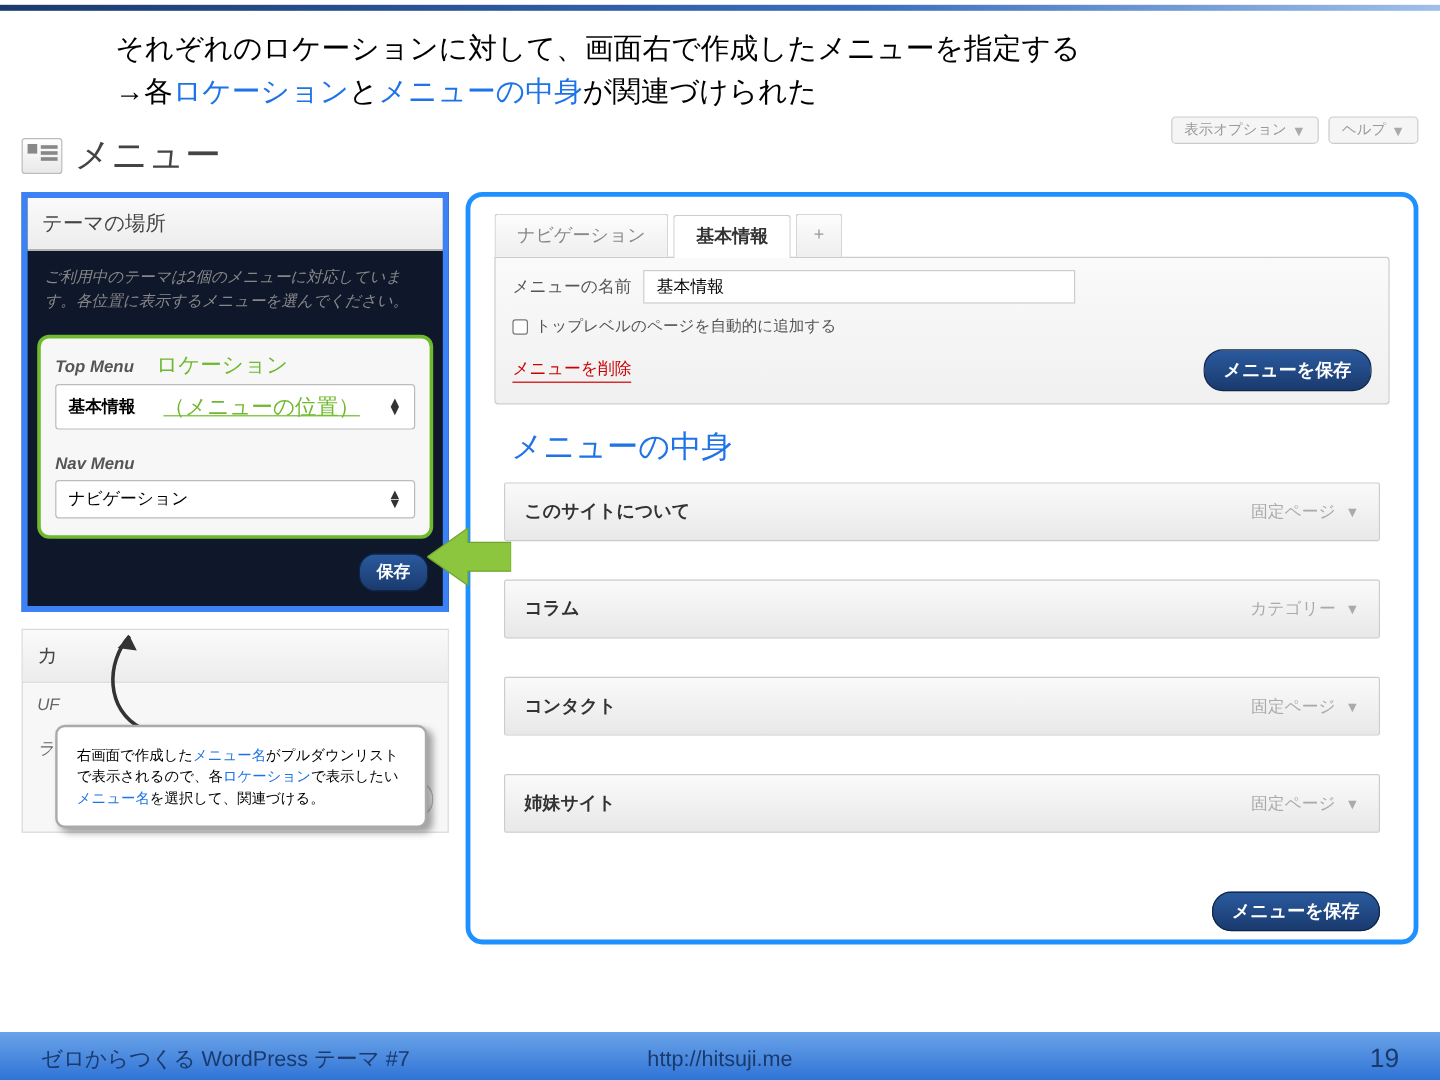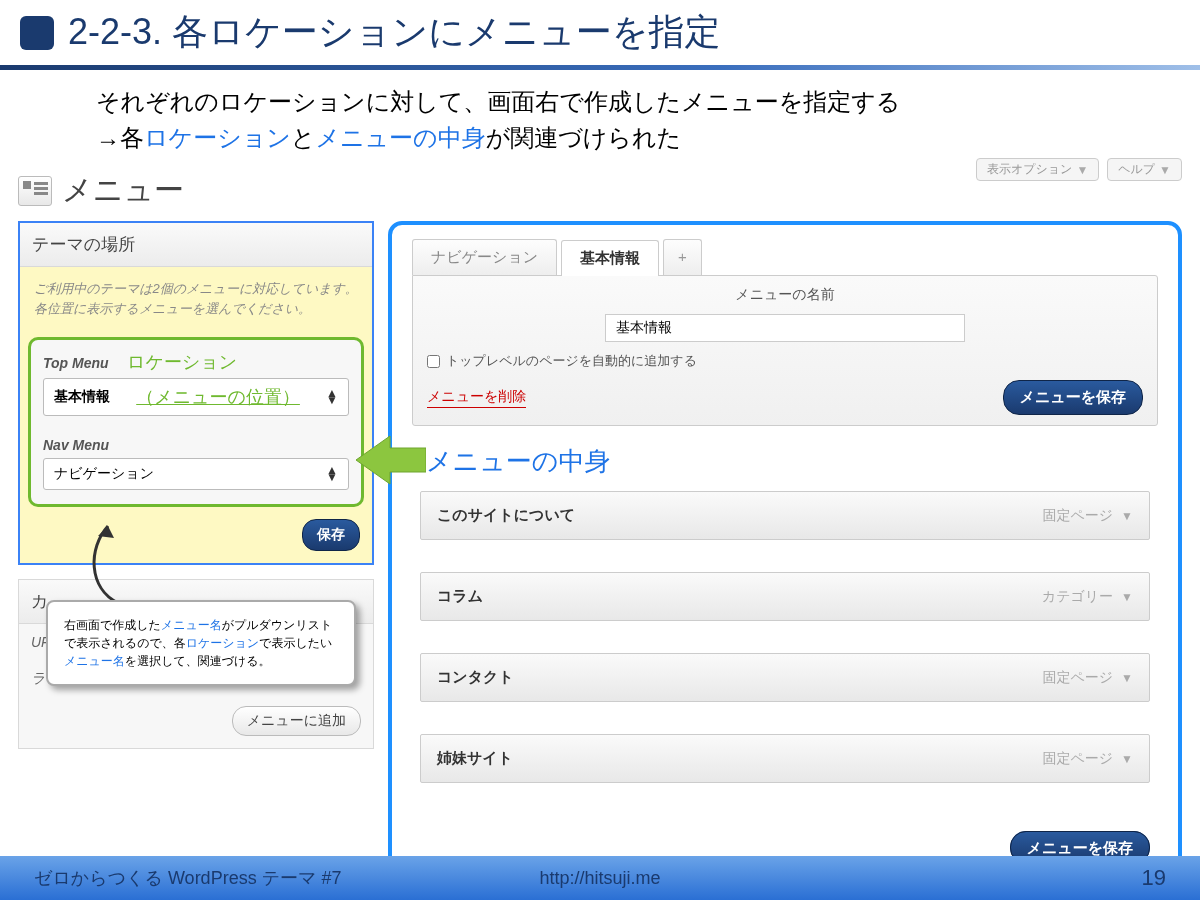--- a/index.html
+++ b/index.html
@@ -14,21 +14,21 @@
   .content { position:relative; padding:0 18px; }
   .top-btns { position:absolute; right:18px; top:-8px; display:flex; gap:8px; }
   .top-btn { border:1px solid #ccc; border-radius:4px; background:#f5f5f5; padding:2px 10px; font-size:12px; color:#999; display:flex; align-items:center; gap:4px; }
   .menu-hdr { display:flex; align-items:center; gap:10px; padding:4px 0 10px 0; }
   .menu-icon { width:34px; height:30px; border:1px solid #bbb; border-radius:3px; background:linear-gradient(#fff,#e8e8e8); position:relative; }
   .menu-icon::before { content:""; position:absolute; left:4px; top:4px; width:8px; height:8px; background:#888; }
   .menu-icon::after { content:""; position:absolute; left:15px; top:5px; width:14px; height:3px; background:#888; box-shadow:0 5px 0 #888, 0 10px 0 #888; }
   .menu-title { font-size:30px; color:#444; }
   .cols { display:flex; gap:14px; align-items:flex-start; }
   .left-col { width:356px; }
-  .panel { background:#fef9c3; border:2px solid #3b82f6; margin-bottom:12px; }
+  .panel { background:#0f172a; border:5px solid #3b82f6; margin-bottom:12px; }
   .panel-hd { background:linear-gradient(#fafafa,#ececec); border-bottom:1px solid #d9d9d9; padding:10px 12px; font-size:17px; color:#444; }
   .panel-bd { padding:12px 14px; font-size:13px; color:#888; line-height:1.55; font-style:italic; }
   .loc-box { border:3px solid #6fb92f; border-radius:10px; margin:6px 8px 12px 8px; padding:10px 12px 14px 12px; position:relative; background:#f7f7f7; }
   .loc-row { margin-bottom:20px; }
   .loc-label { font-size:14px; font-weight:bold; font-style:italic; color:#555; display:inline-block; }
   .loc-ann { color:#6fb92f; font-size:18px; font-style:normal; font-weight:500; margin-left:14px; }
   .select { margin-top:4px; background:#fff; border:1px solid #bbb; border-radius:3px; padding:6px 10px; font-size:14px; display:flex; justify-content:space-between; align-items:center; }
   .updown { font-size:12px; line-height:7px; color:#333; }
   .save-row { text-align:right; padding:0 12px 0 0; }
   .pill-btn { display:inline-block; background:linear-gradient(#2a5a9e,#1a3a6e); color:#fff; font-weight:bold; font-size:14px; padding:6px 14px; border-radius:14px; border:1px solid #0f2548; }
@@ -37,21 +37,21 @@
   .add-row { text-align:right; padding:8px 12px 12px 0; }
   .add-btn { display:inline-block; border:1px solid #bbb; border-radius:14px; background:linear-gradient(#fff,#e8e8e8); padding:5px 14px; font-size:14px; color:#444; }
   .callout { position:absolute; left:46px; top:600px; width:310px; background:#fff; border:2px solid #aaa; border-radius:8px; padding:14px 16px; font-size:12px; line-height:1.5; box-shadow:4px 4px 6px rgba(0,0,0,0.35); z-index:20; }
   .arrow-svg { position:absolute; left:78px; top:518px; z-index:19; }
   .right-col { flex:1; border:4px solid #1e90ff; border-radius:14px; background:#fff; padding:10px 10px 14px 10px; position:relative; }
   .tabs { display:flex; gap:4px; padding:4px 10px 0 10px; }
   .tab { border:1px solid #ccc; border-bottom:none; background:linear-gradient(#fdfdfd,#eee); padding:8px 18px; font-size:15px; color:#888; border-radius:3px 3px 0 0; }
   .tab.active { color:#333; font-weight:bold; background:#fff; position:relative; top:1px; }
   .tab.plus { padding:8px 14px; color:#999; }
   .tab-body { border:1px solid #ccc; background:linear-gradient(#fafafa,#f0f0f0); padding:10px 14px; margin:0 10px; border-radius:0 3px 3px 3px; }
-  .name-row { display:flex; align-items:center; gap:10px; font-size:14px; color:#555;flex-direction:column; }
+  .name-row { display:flex; align-items:center; gap:10px; font-size:14px; color:#555; }
   .name-input { border:1px solid #ccc; padding:5px 10px; font-size:14px; width:360px; background:#fff; }
   .chk-row { display:flex; align-items:center; gap:6px; font-size:13px; color:#555; margin-top:10px; }
   .del-save { display:flex; justify-content:space-between; align-items:center; margin-top:10px; }
   .del-link { color:#cc0000; font-size:14px; border-bottom:1px solid #cc0000; padding-bottom:1px; }
   .big-pill { background:linear-gradient(#2a5a9e,#1a3a6e); color:#fff; font-weight:bold; font-size:15px; padding:7px 16px; border-radius:16px; border:1px solid #0f2548; }
   .section-title { color:#1e73e6; font-size:26px; padding:18px 18px 12px 24px; }
   .items { padding:0 18px; }
   .item { background:linear-gradient(#fafafa,#e8e8e8); border:1px solid #ccc; margin-bottom:32px; padding:14px 16px; display:flex; justify-content:space-between; align-items:center; border-radius:2px; }
   .item-name { font-size:15px; font-weight:bold; color:#333; }
   .item-type { font-size:14px; color:#aaa; display:flex; align-items:center; gap:8px; }
@@ -60,24 +60,20 @@
   .green-arrow { position:absolute; left:356px; top:430px; z-index:25; }
   .footer { position:absolute; bottom:0; left:0; right:0; height:44px; background:linear-gradient(#6aa3e8,#2a6fd4); display:flex; align-items:center; justify-content:space-between; padding:0 34px; color:#fff; font-size:18px; }
   .footer .ctr { position:absolute; left:50%; transform:translateX(-50%); color:#1a3a6e; }
   .footer .left { color:#1a3a6e; }
   .footer .pg { color:#1a3a6e; font-size:22px; }
 </style>
 </head>
 <body>
 
 <div class="slide">
-  <div class="title-row">
-    <div class="bullet"></div>
-    <div class="title">2-2-3. 各ロケーションにメニューを指定</div>
-  </div>
   <div class="hr-grad"></div>
 
   <div class="lead">
     <div>それぞれのロケーションに対して、画面右で作成したメニューを指定する</div>
     <div>
       <span>→各</span><span class="blue">ロケーション</span><span>と</span><span class="blue">メニューの中身</span><span>が関連づけられた</span>
     </div>
   </div>
 
   <div class="content">

